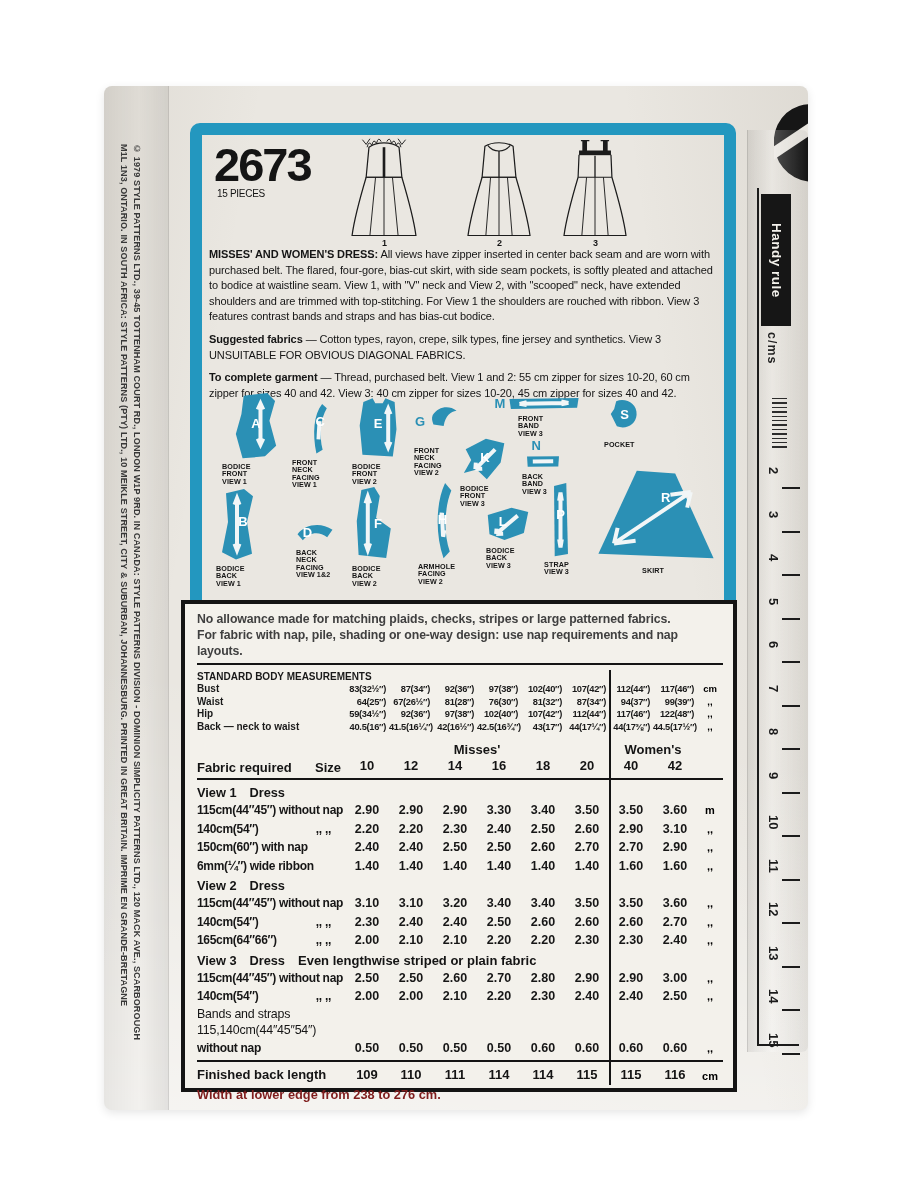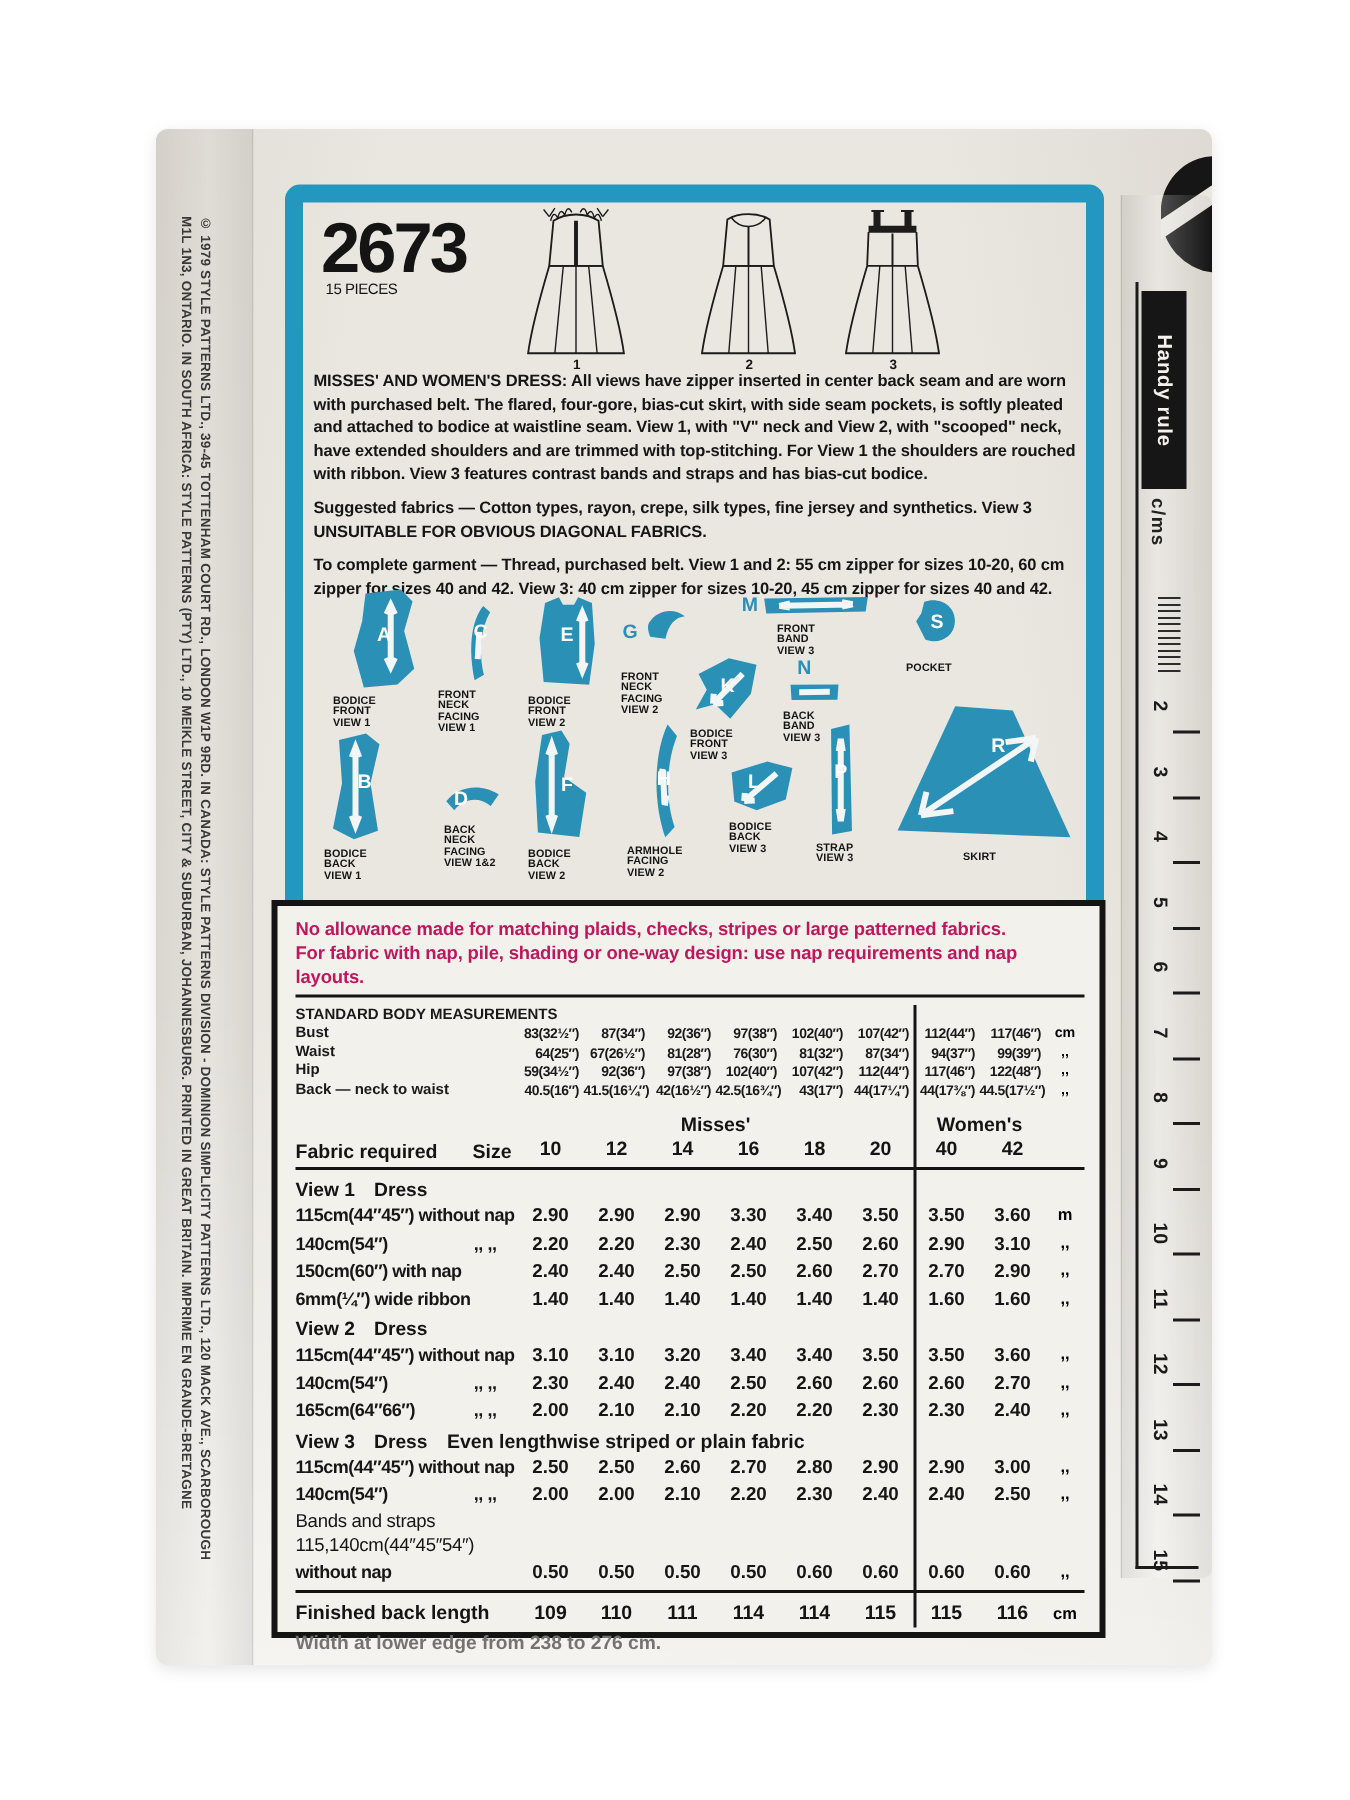--- a/index.html
+++ b/index.html
@@ -23,31 +23,31 @@
   .logo-frag::before{content:"";position:absolute;right:-40px;top:10px;width:74px;height:78px;background:#161616;border-radius:50%;transform:rotate(-18deg);}
   .logo-frag::after{content:"";position:absolute;right:-26px;top:40px;width:80px;height:11px;background:#eae7e1;transform:rotate(-34deg);}
   
   .cyan-frame{position:absolute;left:86px;top:37px;width:546px;height:596px;border:12px solid #2397bf;border-radius:10px;box-sizing:border-box;}
   .pattern-number{position:absolute;left:12px;top:2px;font-size:47px;font-weight:800;letter-spacing:-2px;color:#141414;}
   .piece-count{position:absolute;left:15px;top:53px;font-size:10px;font-weight:400;color:#141414;letter-spacing:-.3px;text-align:center;}
   .dress{position:absolute;top:0px;}
   .dress svg{display:block;}
   .dress-num{position:absolute;font-size:9px;font-weight:800;color:#161616;}
   .desc-block{position:absolute;left:7px;right:5px;top:112px;color:#151515;}
-  .desc-block p{margin:0 0 7px 0;font-size:11px;font-weight:700;line-height:15.6px;letter-spacing:-.1px;}
+  .desc-block p{margin:0 0 7px 0;font-size:11px;font-weight:400;line-height:15.6px;letter-spacing:-.1px;}
   
   .pieces-board{position:absolute;left:4px;top:254px;width:518px;height:196px;}
   .piece{position:absolute;}
   .piece svg{position:absolute;left:0;top:0;width:100%;height:100%;overflow:visible;}
   .piece-letter{position:absolute;font-size:13px;font-weight:800;color:#fff;transform:translate(-50%,-50%);}
   .piece-letter.out{color:#2b90b5;}
   .piece-label{position:absolute;font-size:7.2px;font-weight:800;line-height:7.4px;color:#141414;letter-spacing:.1px;white-space:nowrap;}
   
   .spec-box{position:absolute;left:77px;top:514px;width:556px;height:492px;border:4px solid #141414;box-sizing:border-box;background:#f3f1eb;padding:7px 10px 0 12px;}
-  .note-line{font-size:12.3px;font-weight:700;color:#be185d;line-height:16px;letter-spacing:-.1px;}
+  .note-line{font-size:12.3px;font-weight:700;color:#404040;line-height:16px;letter-spacing:-.1px;}
   .hr1{height:2px;background:#141414;margin:4px 0 5px 0;}
   .tz{position:relative;}
   .tz-grid{display:grid;grid-template-columns:148px repeat(8,44px) 26px;align-items:end;}
   .tz-title{grid-column:1/-1;font-size:10px;font-weight:700;color:#191919;padding:1px 0 1px 0;}
   .tz-blabel{font-size:10px;font-weight:700;color:#191919;line-height:12.5px;}
   .tz-bval{font-size:9.3px;font-weight:700;color:#191919;text-align:right;padding-right:3px;line-height:12.5px;letter-spacing:-.3px;}
   .tz-bunit{font-size:9.5px;font-weight:700;text-align:center;line-height:12.5px;}
   .tz-gap{grid-column:1/-1;height:9px;}
   .tz-group{font-size:13px;font-weight:800;text-align:center;color:#141414;}
   .tz-sizes-label{display:flex;justify-content:space-between;font-size:13px;font-weight:800;color:#141414;padding-right:4px;}
@@ -56,21 +56,21 @@
   .tz-sect{grid-column:1/-1;font-size:12.8px;font-weight:800;color:#141414;padding:3px 0 1px 0;}
   .tz-sect .sub{font-weight:700;font-size:13px;}
   .tz-flabel{font-size:12px;font-weight:700;color:#161616;line-height:18.5px;display:flex;letter-spacing:-.3px;}
   .tz-flabel .ditto{margin-left:auto;padding-right:14px;font-weight:800;}
   .tz-fval{font-size:12.5px;font-weight:700;color:#161616;text-align:center;line-height:18.5px;}
   .tz-funit{font-size:11px;font-weight:800;text-align:center;line-height:18.5px;}
   .tz-lonly{grid-column:1/-1;font-size:12.4px;font-weight:400;color:#151515;line-height:16.5px;letter-spacing:-.2px;}
   .tz-fin-label{font-size:13px;font-weight:800;color:#141414;line-height:21px;}
   .tz-fin-val{font-size:13px;font-weight:800;text-align:center;color:#141414;line-height:21px;}
   .divider{position:absolute;left:412px;top:0;bottom:0;width:2px;background:#141414;}
-  .width-note{font-size:12.8px;font-weight:800;color:#737373;padding:2px 0 0 0;}
+  .width-note{font-size:12.8px;font-weight:800;color:#7f1d1d;padding:2px 0 0 0;}
   
   .ruler{position:absolute;right:0px;top:44px;width:60px;height:922px;
     background:linear-gradient(to right, rgba(0,0,0,.07), rgba(255,255,255,.25) 40%, rgba(0,0,0,.05));
     border-left:1px solid rgba(0,0,0,.12);border-radius:0 6px 6px 0;}
   .ruler-line{position:absolute;left:9px;top:58px;width:2px;height:858px;background:#1b1b1b;}
   .ruler-bottomline{position:absolute;left:9px;top:914px;width:42px;height:2px;background:#1b1b1b;}
   .ruler-title{position:absolute;left:13px;top:64px;width:30px;height:132px;background:#161616;color:#f4f2ec;
     writing-mode:vertical-rl;font-size:13.5px;font-weight:800;letter-spacing:.5px;text-align:center;line-height:30px;}
   .ruler-unit{position:absolute;left:17px;top:202px;writing-mode:vertical-rl;font-size:12.5px;font-weight:700;color:#222;letter-spacing:1px;}
   .ruler-hatch{position:absolute;left:24px;top:268px;width:15px;height:52px;

